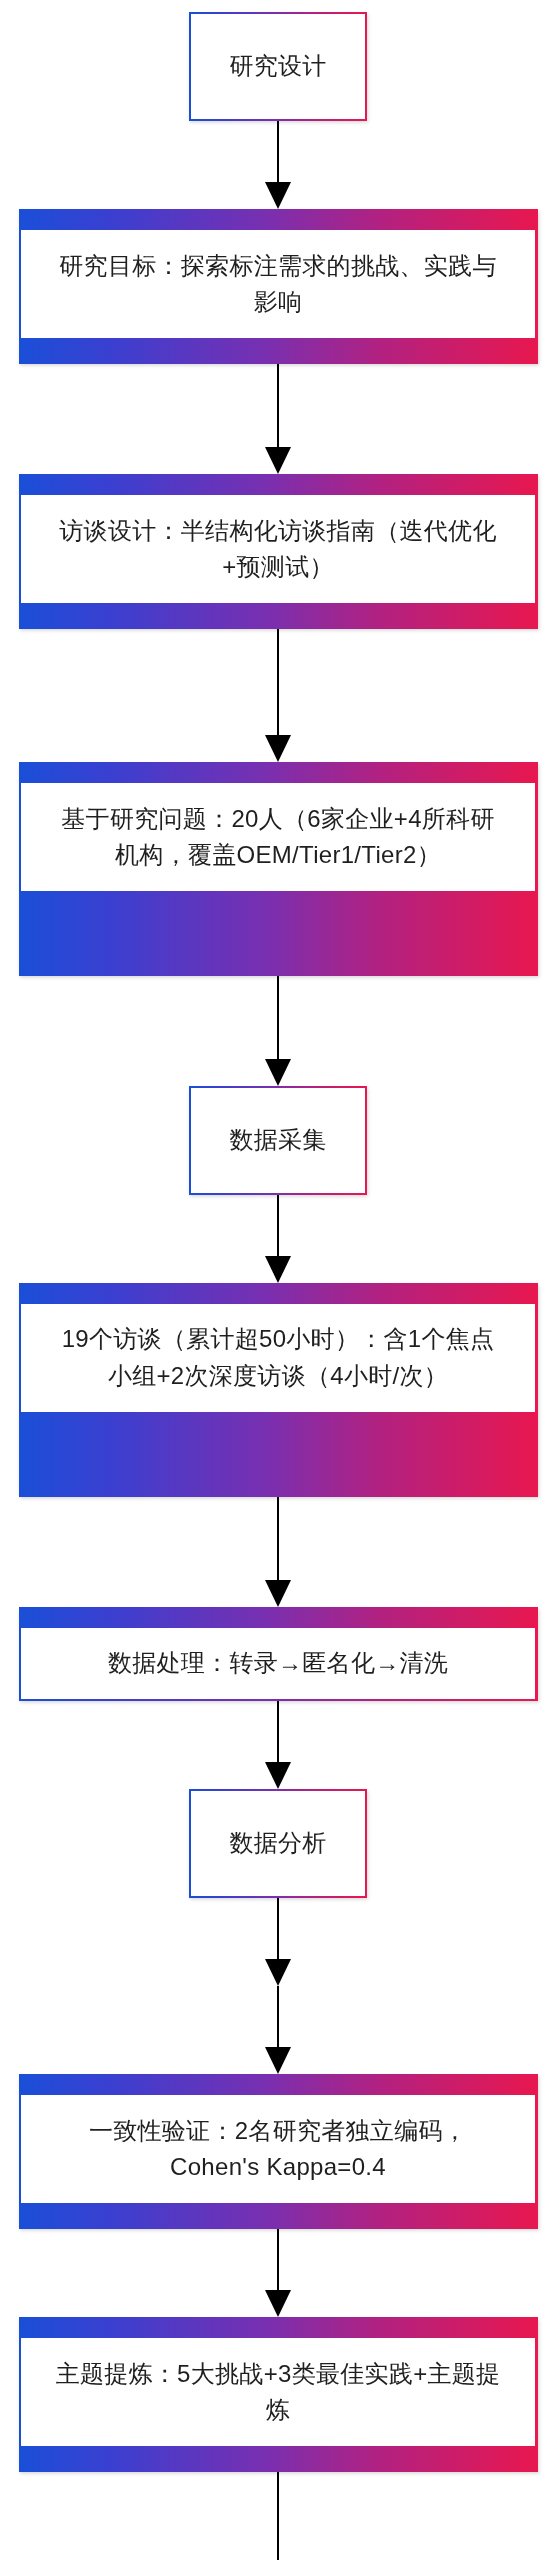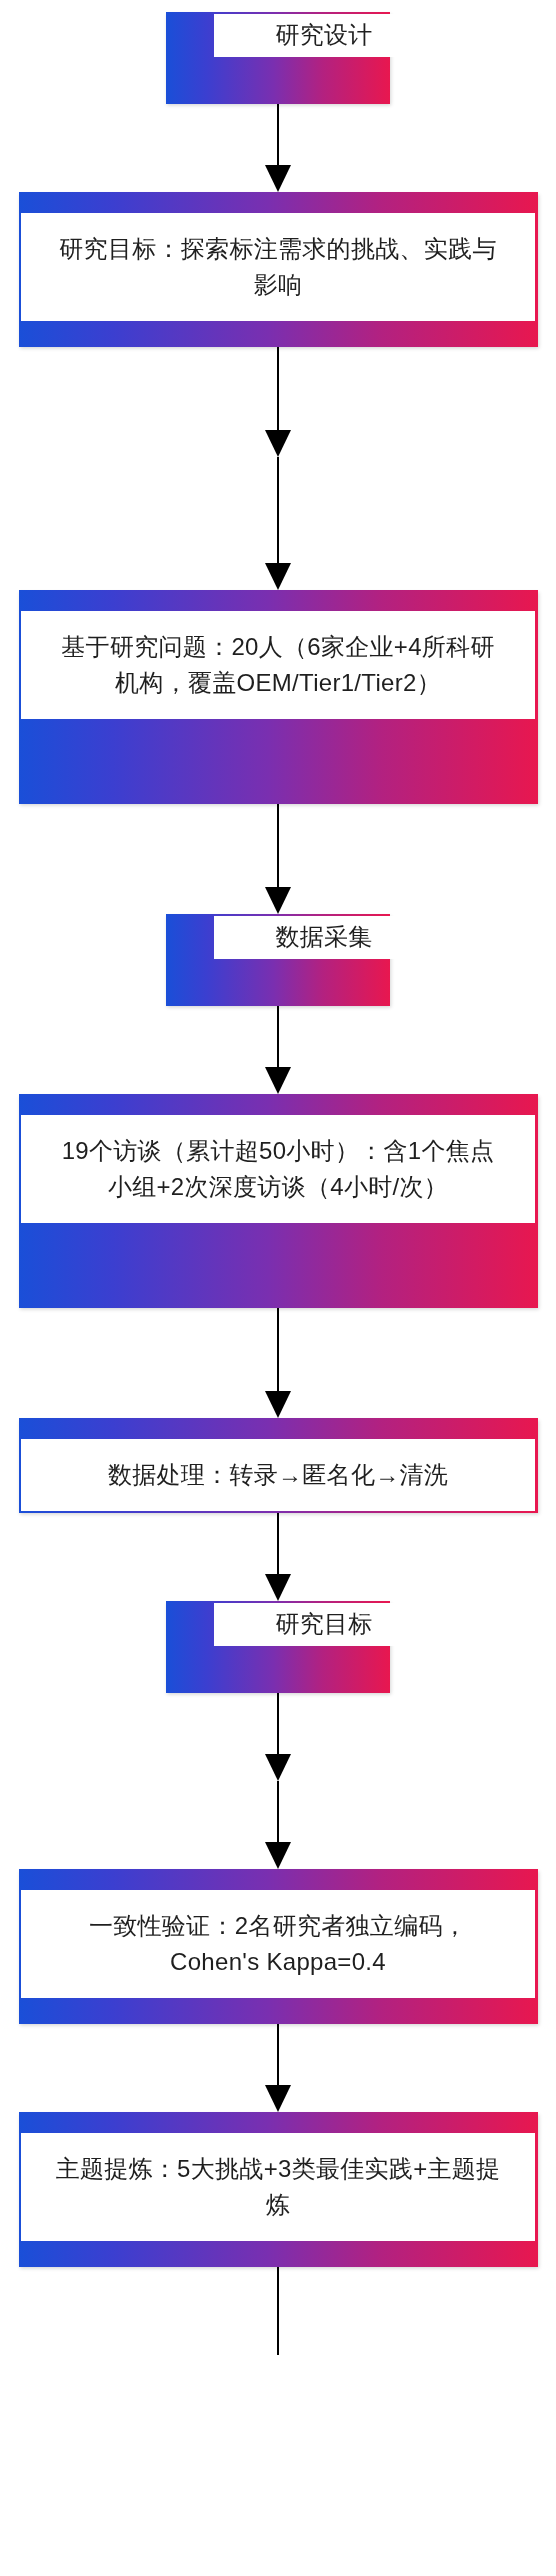--- a/index.html
+++ b/index.html
@@ -51,21 +51,21 @@
     padding:0 9.3px;
     word-break:normal;
     white-space:pre-line;
   }
 
   
   .node.wide{ width:519px; }
   .node.wide .node-inner{ padding:17.5px 20.6px;margin-top:19px; }
   
   .node.narrow{ width:auto; }
-  .node.narrow .node-inner{ padding:3px 29px;margin-left:46px; }
+  .node.narrow .node-inner{ padding:34px 29px; }
   .node.narrow .node-label{ white-space:nowrap; }
 
   
   .h1{ min-height:92px; }
   .h2{ min-height:155px; }
   .h3{ min-height:214px; }
 
   
   .connector{
     position:relative;
@@ -110,20 +110,25 @@
   <div class="node wide h2">
     <div class="node-inner">
       <span class="node-label">研究目标：探索标注需求的挑战、实践与影响</span>
     </div>
   </div>
   <div class="connector c-lg">
     <div class="line"></div>
     <div class="head"></div>
   </div>
 
+  <div class="node wide h2">
+    <div class="node-inner">
+      <span class="node-label">访谈设计：半结构化访谈指南（迭代优化+预测试）</span>
+    </div>
+  </div>
   <div class="connector c-xl">
     <div class="line"></div>
     <div class="head"></div>
   </div>
 
   <div class="node wide h3">
     <div class="node-inner">
       <span class="node-label">基于研究问题：20人（6家企业+4所科研机构，覆盖OEM/Tier1/Tier2）</span>
     </div>
   </div>
@@ -157,21 +162,21 @@
       <span class="node-label">数据处理：转录→匿名化→清洗</span>
     </div>
   </div>
   <div class="connector c-md">
     <div class="line"></div>
     <div class="head"></div>
   </div>
 
   <div class="node narrow h1">
     <div class="node-inner">
-      <span class="node-label">研究目标</span>
+      <span class="node-label">数据分析</span>
     </div>
   </div>
   <div class="connector c-md">
     <div class="line"></div>
     <div class="head"></div>
   </div>
 
   <div class="connector c-md">
     <div class="line"></div>
     <div class="head"></div>

